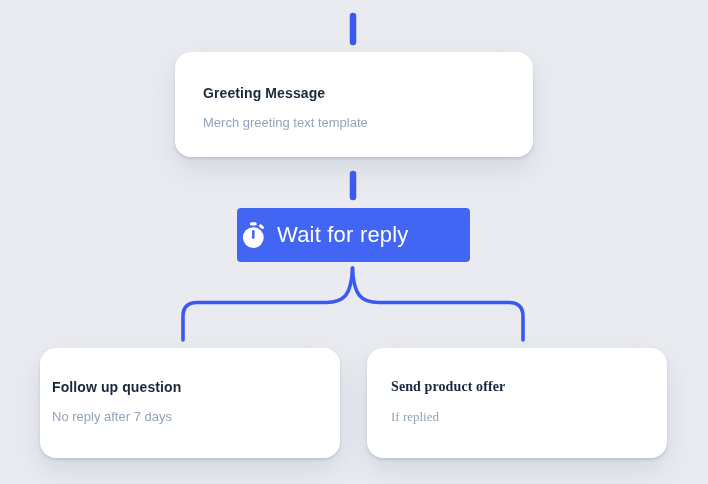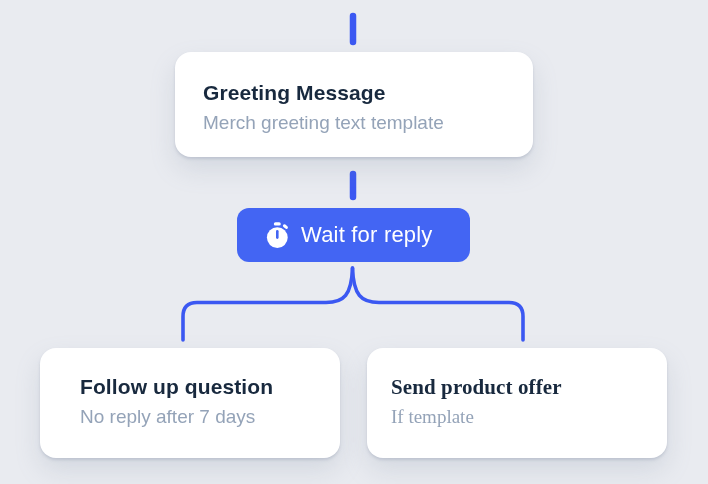--- a/index.html
+++ b/index.html
@@ -30,36 +30,36 @@
     stroke:var(--line-color);stroke-width:3.6;stroke-linecap:round;fill:none;
   }
   .node-card{
     position:absolute;
     background:var(--card-bg);
     border-radius:16px;
     box-shadow:0 2px 3px rgba(125,138,160,0.28), 0 12px 26px rgba(125,138,160,0.20);
     box-sizing:border-box;
   }
   .node-card .title{
-    font-size:21px;font-weight:600;color:var(--title-color);
+    font-size:14px;font-weight:600;color:var(--title-color);
     line-height:26px;letter-spacing:.1px;
   }
   .node-card .subtitle{
-    font-size:19px;font-weight:400;color:var(--subtitle-color);
+    font-size:13px;font-weight:400;color:var(--subtitle-color);
     line-height:24px;margin-top:5px;
   }
   .card-greeting{left:175px;top:52px;width:358px;height:105px;padding:28px 28px;}
-  .card-followup{left:40px;top:348px;width:300px;height:110px;padding:26px 40px;}
+  .card-followup{left:40px;top:348px;width:300px;height:110px;padding:26px 12px;}
   .card-offer{left:367px;top:348px;width:300px;height:110px;padding:26px 24px;font-family:Liberation Serif, serif;}
   .wait-pill{
     position:absolute;left:237px;top:208px;width:233px;height:54px;
     background:var(--pill-bg);
-    border-radius:12px;
+    border-radius:4px;
     display:flex;align-items:center;
-    padding:0 0 0 28px;box-sizing:border-box;
+    padding:0 0 0 4px;box-sizing:border-box;
     border:none;cursor:pointer;
   }
   .wait-pill .pill-icon{width:25px;height:27px;flex:0 0 auto;display:block;}
   .wait-pill .pill-label{
     color:var(--pill-text);font-size:22px;font-weight:500;
     margin-left:11px;letter-spacing:.2px;
     font-family:"Liberation Sans","DejaVu Sans",sans-serif;
   }
 </style>
 </head>
@@ -89,16 +89,16 @@
     <span class="pill-label">Wait for reply</span>
   </button>
 
   <div class="node-card card-followup">
     <div class="title">Follow up question</div>
     <div class="subtitle">No reply after 7 days</div>
   </div>
 
   <div class="node-card card-offer">
     <div class="title">Send product offer</div>
-    <div class="subtitle">If template</div>
+    <div class="subtitle">If replied</div>
   </div>
 
 </div>
 
 </body></html>

